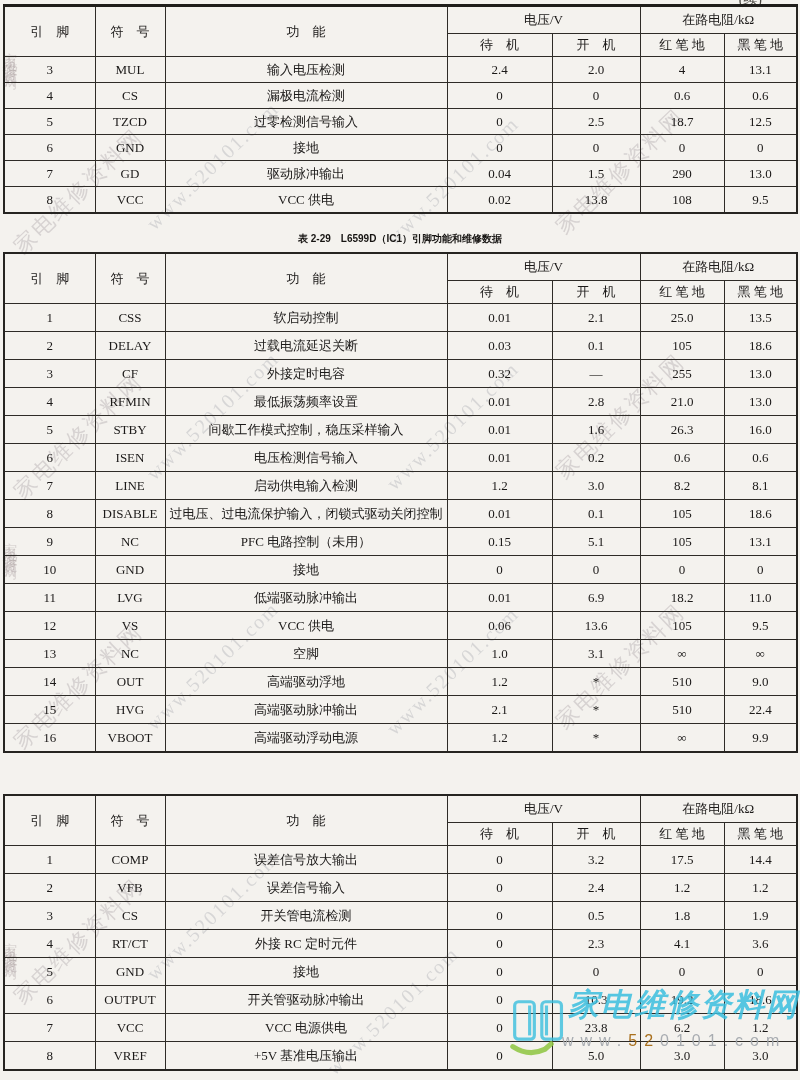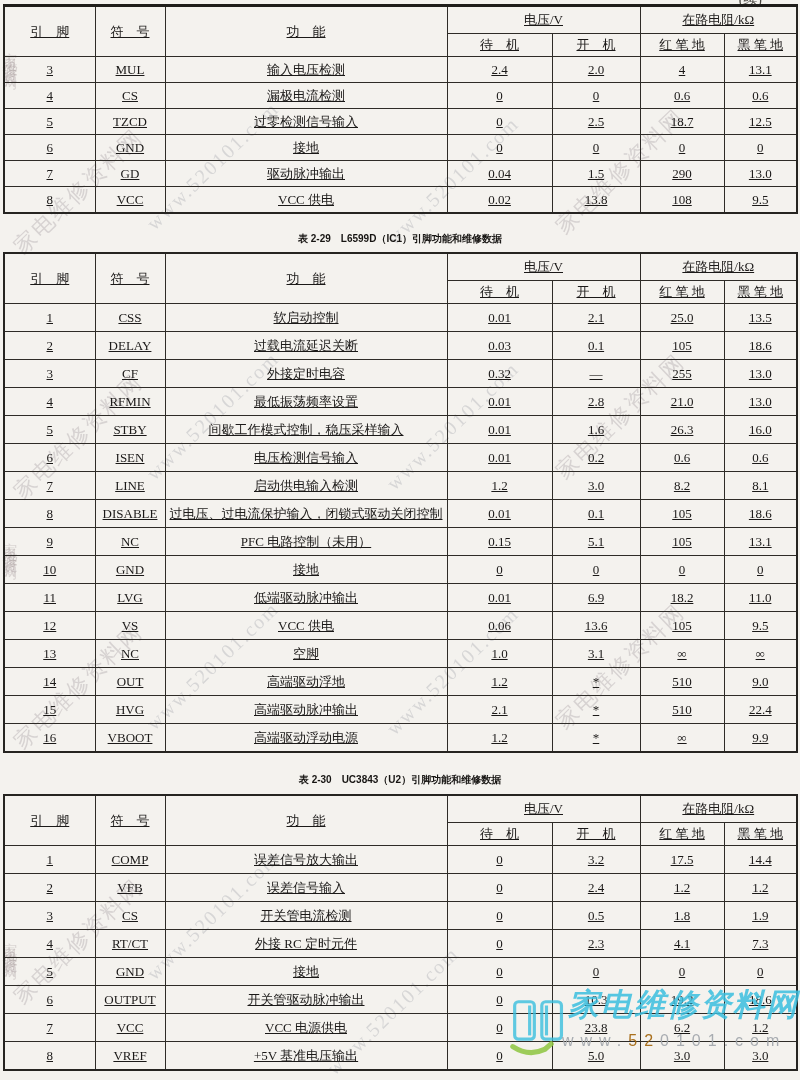--- a/index.html
+++ b/index.html
@@ -38,21 +38,20 @@
     font-weight:bold;
     font-size:10px;
     height:22px;line-height:20px;
     color:#161412;
   }
   table.grid{
     border-collapse:collapse;
     table-layout:fixed;
     width:793px;
     background:transparent;
-    text-decoration:underline;
   }
   table.grid th,table.grid td{
     border:1px solid #2e2b27;
     text-align:center;
     vertical-align:middle;
     font-size:13px;
     font-weight:normal;
     padding:0 2px;
     overflow:hidden;
   }
@@ -370,21 +369,20 @@
             <td>高端驱动浮动电源</td>
             <td>1.2</td>
             <td>*</td>
             <td>∞</td>
             <td>9.9</td>
           </tr>
         </tbody>
       </table>
     </div>
 
-  <div class="tbl-title" style="position:absolute;left:0;top:770px;width:800px;z-index:2">表 2-30　UC3843（U2）引脚功能和维修数据</div>
   <div id="wrap-c" class="tbl-wrap" style="top:794px">
       <table class="grid">
         <colgroup>
           <col style="width: 91px;">
           <col style="width: 70px;">
           <col style="width: 282px;">
           <col style="width: 105px;">
           <col style="width: 88px;">
           <col style="width: 84px;">
           <col style="width: 73px;">
@@ -432,21 +430,21 @@
             <td>1.8</td>
             <td>1.9</td>
           </tr>
           <tr>
             <td>4</td>
             <td>RT/CT</td>
             <td>外接 RC 定时元件</td>
             <td>0</td>
             <td>2.3</td>
             <td>4.1</td>
-            <td>7.3</td>
+            <td>3.6</td>
           </tr>
           <tr>
             <td>5</td>
             <td>GND</td>
             <td>接地</td>
             <td>0</td>
             <td>0</td>
             <td>0</td>
             <td>0</td>
           </tr>

